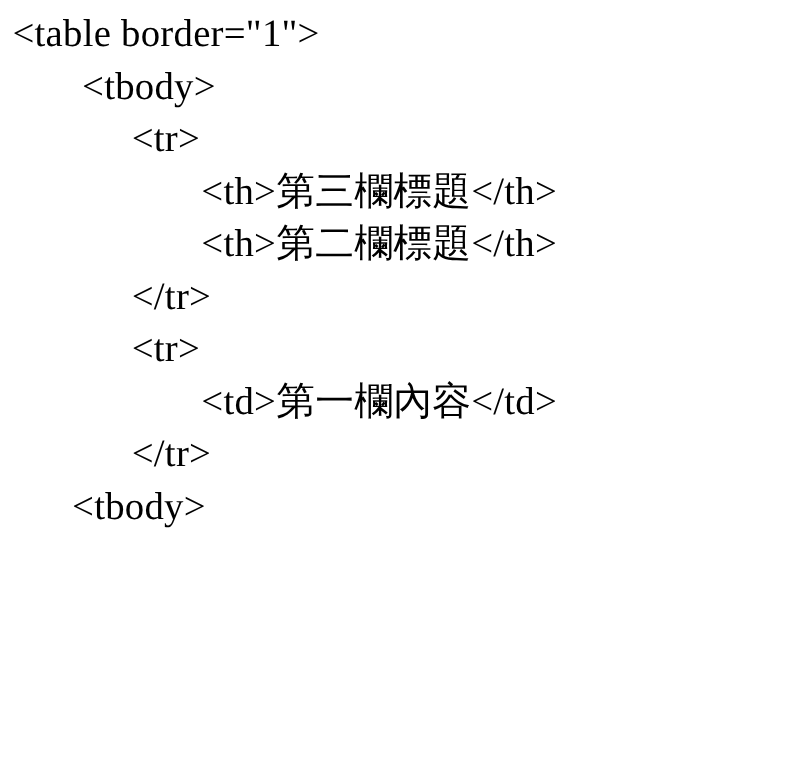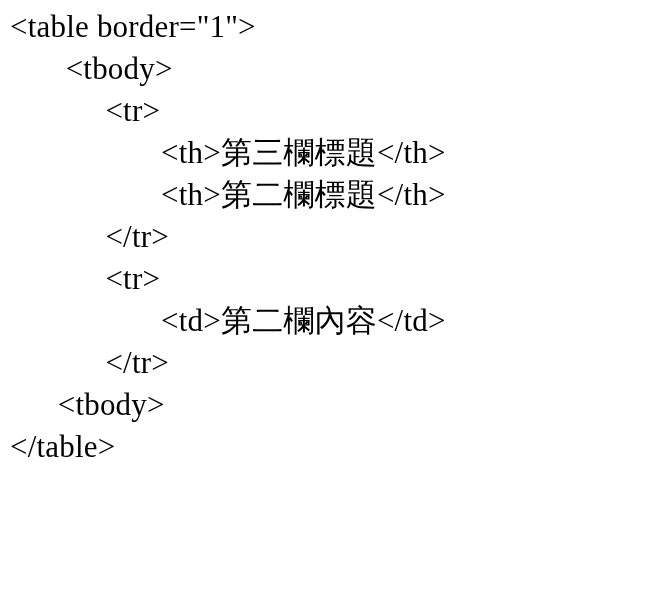--- a/index.html
+++ b/index.html
@@ -31,17 +31,16 @@
 <body>
 
 <div class="code-snippet">
   <div class="code-line">&lt;table border="1"&gt;</div>
   <div class="code-line">       &lt;tbody&gt;</div>
   <div class="code-line">            &lt;tr&gt;</div>
   <div class="code-line">                   &lt;th&gt;第三欄標題&lt;/th&gt;</div>
   <div class="code-line">                   &lt;th&gt;第二欄標題&lt;/th&gt;</div>
   <div class="code-line">            &lt;/tr&gt;</div>
   <div class="code-line">            &lt;tr&gt;</div>
-  <div class="code-line">                   &lt;td&gt;第二欄內容&lt;/td&gt;</div>
+  <div class="code-line">                   &lt;td&gt;第一欄內容&lt;/td&gt;</div>
   <div class="code-line">            &lt;/tr&gt;</div>
   <div class="code-line">      &lt;tbody&gt;</div>
-  <div class="code-line">&lt;/table&gt;</div>
 </div>
 
 </body></html>

